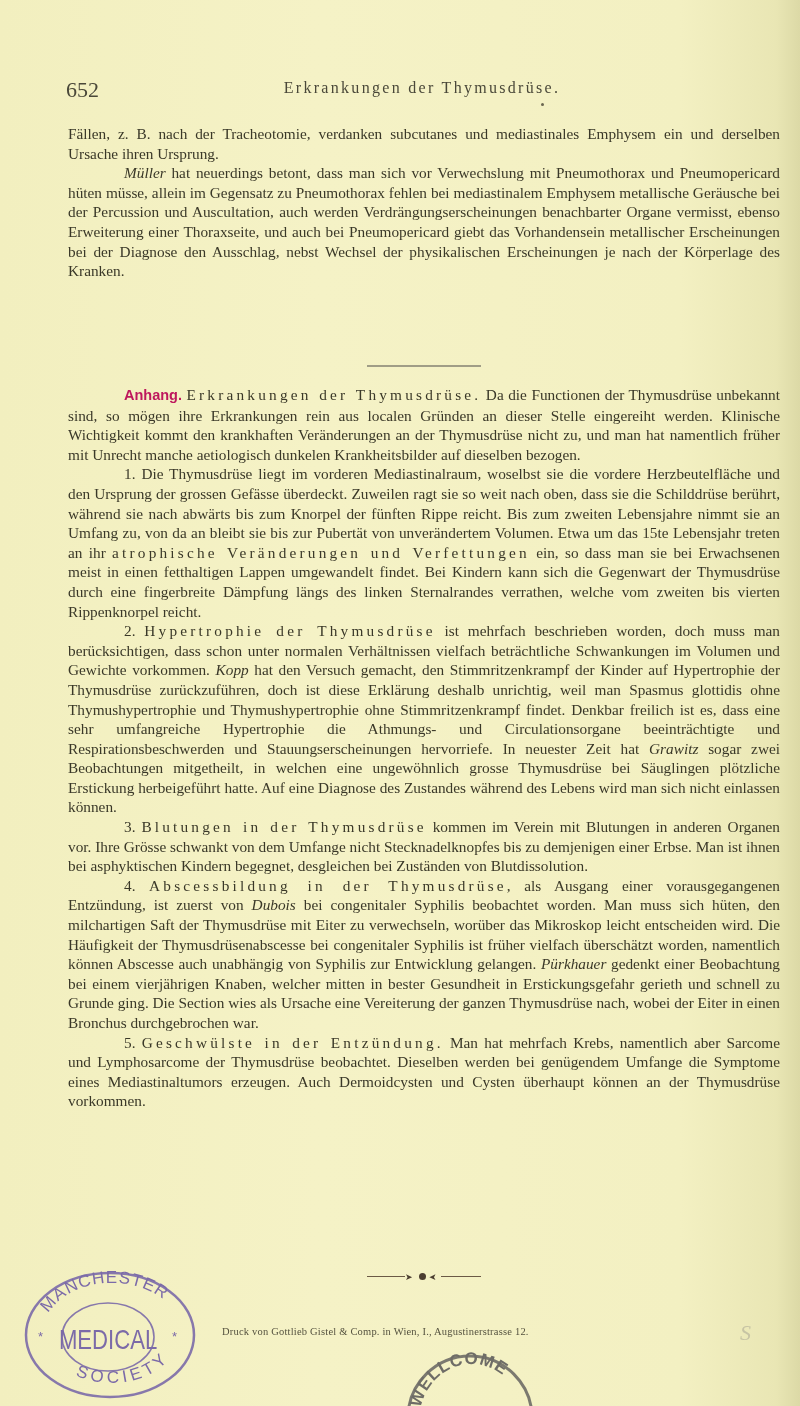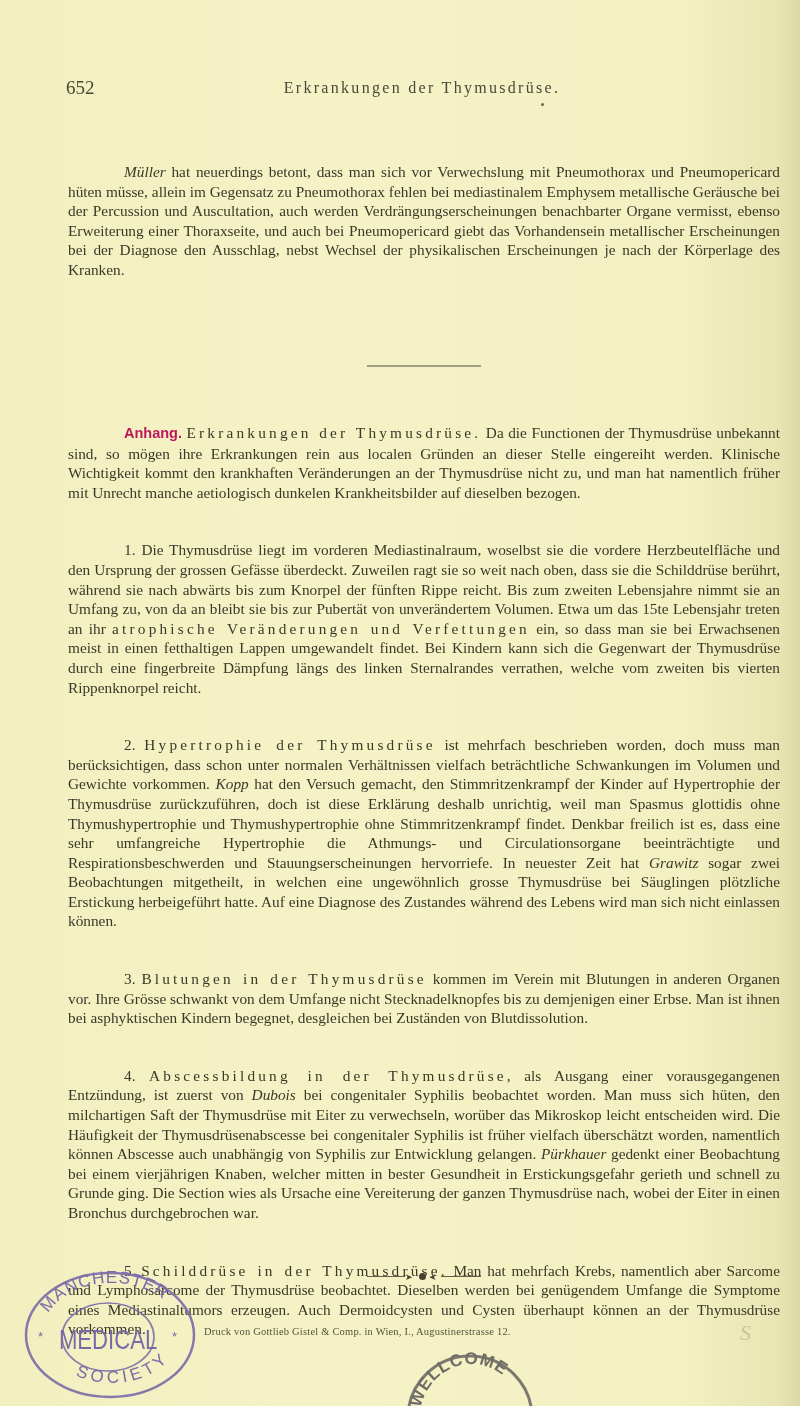--- a/index.html
+++ b/index.html
@@ -6,75 +6,76 @@
   body {
     width: 800px; height: 1406px; overflow: hidden;
     background: #f4f1c2;
     background-image: linear-gradient(90deg, #f2efbf 0%, #f5f2c6 40%, #f3f0c2 85%, #e9e6b4 97%, #dcd9a6 100%);
     font-family: "DejaVu Serif", "Liberation Serif", serif;
     color: #3c3a2c;
     position: relative;
   }
   .page { position: absolute; left: 0; top: 0; width: 800px; height: 1406px; }
   .running-head { position: absolute; top: 77px; left: 66px; width: 712px; height: 24px; }
-  .page-number { position: absolute; left: 0; top: 0; font-size: 19px; color: #4a4839; font-family: "Liberation Serif", serif; }
+  .page-number { position: absolute; left: 0; top: 0; font-size: 22px; color: #4a4839; font-family: "Liberation Serif", serif; }
   .running-title { position: absolute; left: 0; right: 0; top: 2px; text-align: center; font-size: 16px; letter-spacing: 2.3px; color: #4a4839; font-family: "Liberation Serif", serif; }
   .text-block {
     position: absolute; left: 68px; width: 712px;
     font-family: "Liberation Serif", serif;
     font-size: 15.3px; line-height: 19.6px; text-align: justify; color: #3a3828;
   }
   .text-block p { margin: 0; text-indent: 0; }
-  .text-block p.indent { text-indent: 56px; margin-top: 38px; }
+  .text-block p.indent { text-indent: 56px; }
   .spaced { letter-spacing: 3.2px; }
   .ital { font-style: italic; }
   .bold-sans { font-family: "Liberation Sans", sans-serif; font-weight: bold; font-size: 14.5px; color: #be185d; }
   .rule { position: absolute; left: 367px; top: 365px; width: 114px; height: 2px; background: #a09d86; }
   .ornament { position: absolute; left: 367px; top: 1272px; width: 114px; height: 10px; }
   .ornament .line { position: absolute; top: 4px; height: 1px; background: #6b5a45; }
   .ornament .dot { position: absolute; left: 52px; top: 1px; width: 7px; height: 7px; border-radius: 50%; background: #4b3e30; }
   .ornament .arrowL { position: absolute; left: 38px; top: 0; font-size: 9px; color: #4b3e30; line-height: 10px; }
   .ornament .arrowR { position: absolute; left: 62px; top: 0; font-size: 9px; color: #4b3e30; line-height: 10px; }
-  .imprint { position: absolute; left: 204px; top: 1326px; font-size: 10.5px; letter-spacing: 0.2px; color: #55523f; font-family: "Liberation Serif", serif; }
+  .imprint { position: absolute; left: 222px; top: 1326px; font-size: 10.5px; letter-spacing: 0.2px; color: #55523f; font-family: "Liberation Serif", serif; }
   .stamp-manchester { position: absolute; left: 22px; top: 1269px; width: 176px; height: 132px; }
   .stamp-wellcome { position: absolute; left: 380px; top: 1344px; width: 160px; height: 62px; overflow: hidden; }
   .pencil-mark { position: absolute; left: 740px; top: 1320px; font-size: 22px; color: #c7c4a4; font-family: "Liberation Serif", serif; font-style: italic; }
   .speck { position: absolute; width: 3px; height: 3px; border-radius: 50%; background: #6a6650; }
 </style>
 </head>
 <body>
 
 <div class="page">
 
   <div class="running-head">
     <span class="page-number">652</span>
     <div class="running-title">Erkrankungen der Thymusdrüse.</div>
   </div>
 
   <span class="speck" style="left:541px; top:103px;"></span>
 
   <div class="text-block" style="top:124px;">
+    <p><span>Fällen, z. B. nach der Tracheotomie, verdanken subcutanes und mediastinales Emphysem ein und derselben Ursache ihren Ursprung.</span></p>
     <p class="indent"><span class="ital">Müller</span><span> hat neuerdings betont, dass man sich vor Verwechslung mit Pneumothorax und Pneumopericard hüten müsse, allein im Gegensatz zu Pneumothorax fehlen bei mediastinalem Emphysem metallische Geräusche bei der Percussion und Auscultation, auch werden Verdrängungserscheinungen benachbarter Organe vermisst, ebenso Erweiterung einer Thoraxseite, und auch bei Pneumopericard giebt das Vorhandensein metallischer Erscheinungen bei der Diagnose den Ausschlag, nebst Wechsel der physikalischen Erscheinungen je nach der Körperlage des Kranken.</span></p>
   </div>
 
   <div class="rule"></div>
 
   <div class="text-block" style="top:385px;">
     <p class="indent"><span class="bold-sans">Anhang.</span> <span class="spaced">Erkrankungen der Thymusdrüse.</span><span> Da die Functionen der Thymusdrüse unbekannt sind, so mögen ihre Erkrankungen rein aus localen Gründen an dieser Stelle eingereiht werden. Klinische Wichtigkeit kommt den krankhaften Veränderungen an der Thymusdrüse nicht zu, und man hat namentlich früher mit Unrecht manche aetiologisch dunkelen Krankheitsbilder auf dieselben bezogen.</span></p>
 
     <p class="indent"><span>1.</span><span> Die Thymusdrüse liegt im vorderen Mediastinalraum, woselbst sie die vordere Herzbeutelfläche und den Ursprung der grossen Gefässe überdeckt. Zuweilen ragt sie so weit nach oben, dass sie die Schilddrüse berührt, während sie nach abwärts bis zum Knorpel der fünften Rippe reicht. Bis zum zweiten Lebensjahre nimmt sie an Umfang zu, von da an bleibt sie bis zur Pubertät von unverändertem Volumen. Etwa um das 15te Lebensjahr treten an ihr </span><span class="spaced">atrophische Veränderungen und Verfettungen</span><span> ein, so dass man sie bei Erwachsenen meist in einen fetthaltigen Lappen umgewandelt findet. Bei Kindern kann sich die Gegenwart der Thymusdrüse durch eine fingerbreite Dämpfung längs des linken Sternalrandes verrathen, welche vom zweiten bis vierten Rippenknorpel reicht.</span></p>
 
     <p class="indent"><span>2.</span> <span class="spaced">Hypertrophie der Thymusdrüse</span><span> ist mehrfach beschrieben worden, doch muss man berücksichtigen, dass schon unter normalen Verhältnissen vielfach beträchtliche Schwankungen im Volumen und Gewichte vorkommen. </span><span class="ital">Kopp</span><span> hat den Versuch gemacht, den Stimmritzenkrampf der Kinder auf Hypertrophie der Thymusdrüse zurückzuführen, doch ist diese Erklärung deshalb unrichtig, weil man Spasmus glottidis ohne Thymushypertrophie und Thymushypertrophie ohne Stimmritzenkrampf findet. Denkbar freilich ist es, dass eine sehr umfangreiche Hypertrophie die Athmungs- und Circulationsorgane beeinträchtigte und Respirationsbeschwerden und Stauungserscheinungen hervorriefe. In neuester Zeit hat </span><span class="ital">Grawitz</span><span> sogar zwei Beobachtungen mitgetheilt, in welchen eine ungewöhnlich grosse Thymusdrüse bei Säuglingen plötzliche Erstickung herbeigeführt hatte. Auf eine Diagnose des Zustandes während des Lebens wird man sich nicht einlassen können.</span></p>
 
 
     <p class="indent"><span>3.</span> <span class="spaced">Blutungen in der Thymusdrüse</span><span> kommen im Verein mit Blutungen in anderen Organen vor. Ihre Grösse schwankt von dem Umfange nicht Stecknadelknopfes bis zu demjenigen einer Erbse. Man ist ihnen bei asphyktischen Kindern begegnet, desgleichen bei Zuständen von Blutdissolution.</span></p>
 
     <p class="indent"><span>4.</span> <span class="spaced">Abscessbildung in der Thymusdrüse</span><span>, als Ausgang einer vorausgegangenen Entzündung, ist zuerst von </span><span class="ital">Dubois</span><span> bei congenitaler Syphilis beobachtet worden. Man muss sich hüten, den milchartigen Saft der Thymusdrüse mit Eiter zu verwechseln, worüber das Mikroskop leicht entscheiden wird. Die Häufigkeit der Thymusdrüsenabscesse bei congenitaler Syphilis ist früher vielfach überschätzt worden, namentlich können Abscesse auch unabhängig von Syphilis zur Entwicklung gelangen. </span><span class="ital">Pürkhauer</span><span> gedenkt einer Beobachtung bei einem vierjährigen Knaben, welcher mitten in bester Gesundheit in Erstickungsgefahr gerieth und schnell zu Grunde ging. Die Section wies als Ursache eine Vereiterung der ganzen Thymusdrüse nach, wobei der Eiter in einen Bronchus durchgebrochen war.</span></p>
 
-    <p class="indent"><span>5.</span> <span class="spaced">Schilddrüse in der Thymusdrüse.</span><span> Man hat mehrfach Krebs, namentlich aber Sarcome und Lymphosarcome der Thymusdrüse beobachtet. Dieselben werden bei genügendem Umfange die Symptome eines Mediastinaltumors erzeugen. Auch Dermoidcysten und Cysten überhaupt können an der Thymusdrüse vorkommen.</span></p>
+    <p class="indent"><span>5.</span> <span class="spaced">Geschwülste in der Entzündung.</span><span> Man hat mehrfach Krebs, namentlich aber Sarcome und Lymphosarcome der Thymusdrüse beobachtet. Dieselben werden bei genügendem Umfange die Symptome eines Mediastinaltumors erzeugen. Auch Dermoidcysten und Cysten überhaupt können an der Thymusdrüse vorkommen.</span></p>
   </div>
 
   <div class="ornament">
     <div class="line" style="left:0; width:38px;"></div>
     <span class="arrowL">➤</span>
     <div class="dot"></div>
     <span class="arrowR" style="transform:scaleX(-1);">➤</span>
     <div class="line" style="left:74px; width:40px;"></div>
   </div>
 

